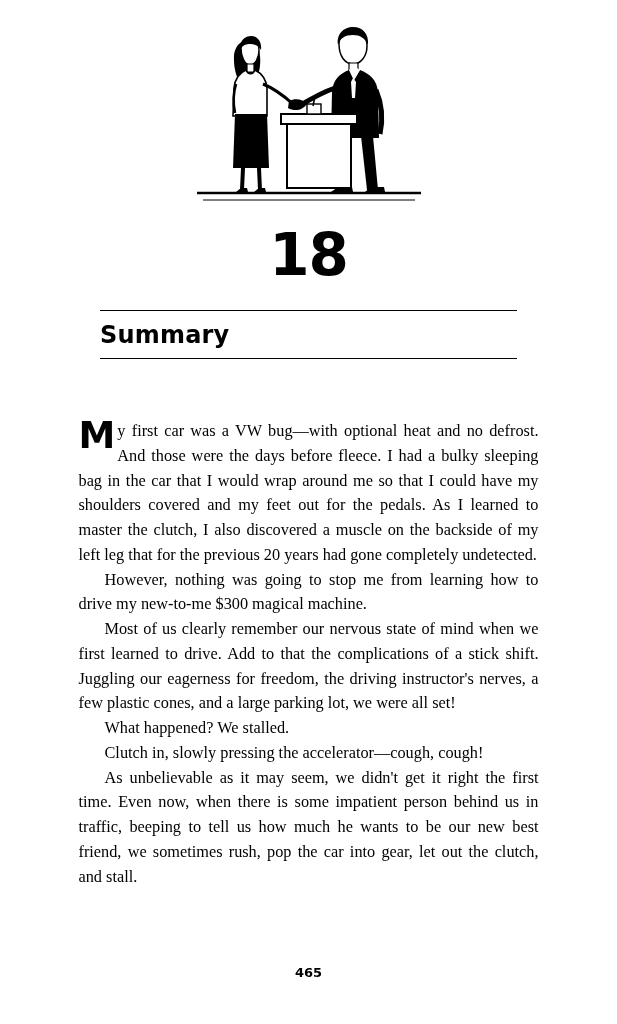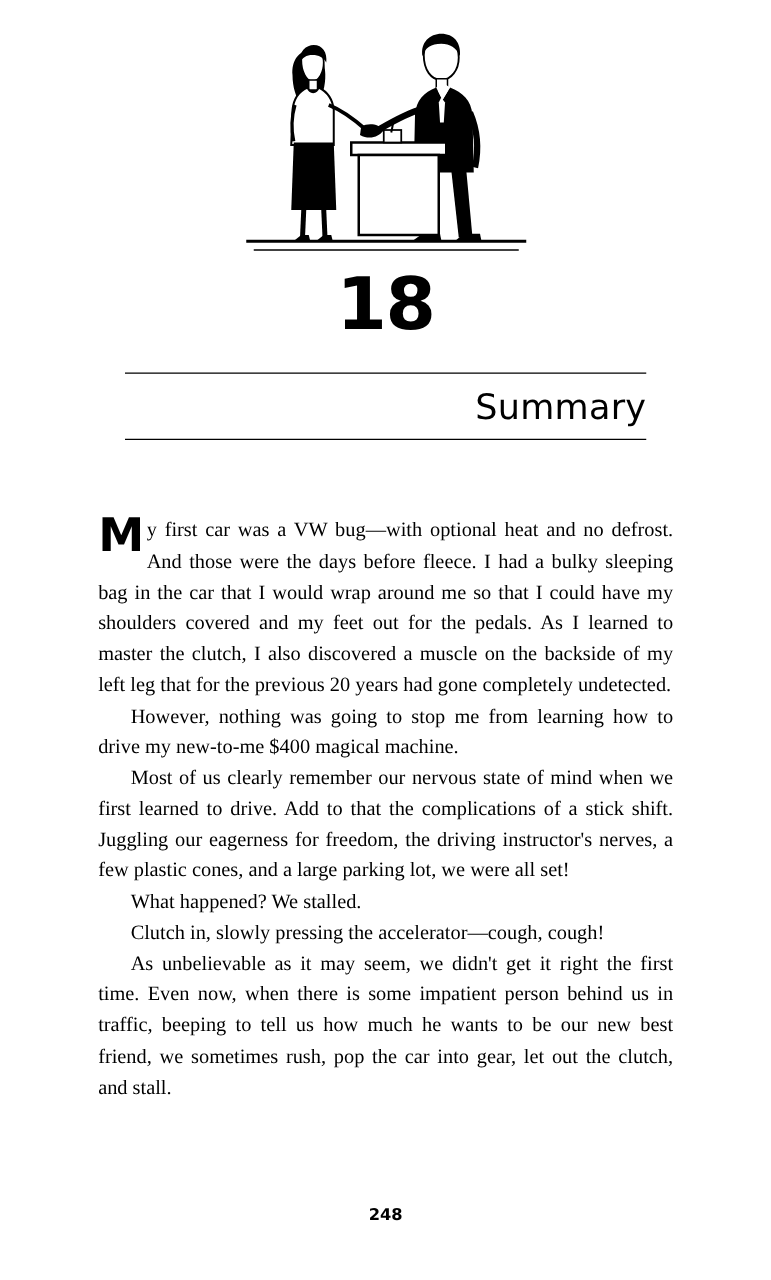--- a/index.html
+++ b/index.html
@@ -34,38 +34,38 @@
   }
 
   
   .chapter-number {
     text-align: center;
     font-family: "DejaVu Sans", sans-serif;
     font-weight: bold;
     font-size: 58px;
     letter-spacing: -1px;
     line-height: 1;
-    margin-top: 6px;
+    margin-top: 18px;
     color: #000;
   }
 
   
   .title-block {
     width: 417px;
     margin: 26px auto 0 auto;
   }
   .title-rule {
     border-top: 1.6px solid #000;
     width: 100%;
   }
   .chapter-title {
-    text-align: right;
+    text-align: left;
     font-family: "DejaVu Sans", sans-serif;
-    font-weight: normal;
-    font-size: 28px;
+    font-weight: bold;
+    font-size: 24px;
     padding: 10px 0 9px 0;
     letter-spacing: 0.2px;
   }
 
   
   .body-text {
     width: 460px;
     margin: 0 auto;
     padding-top: 60px;
     font-size: 16.3px;
@@ -171,22 +171,22 @@
   <div class="chapter-number">18</div>
 
   <div class="title-block">
     <div class="title-rule"></div>
     <div class="chapter-title">Summary</div>
     <div class="title-rule"></div>
   </div>
 
   <div class="body-text">
     <p class="first"><span class="dropcap">M</span><span>y first car was a VW bug—with optional heat and no defrost. And those were the days before fleece. I had a bulky sleeping bag in the car that I would wrap around me so that I could have my shoulders covered and my feet out for the pedals. As I learned to master the clutch, I also discovered a muscle on the backside of my left leg that for the previous 20 years had gone completely undetected.</span></p>
-    <p>However, nothing was going to stop me from learning how to drive my new-to-me $400 magical machine.</p>
+    <p>However, nothing was going to stop me from learning how to drive my new-to-me $300 magical machine.</p>
     <p>Most of us clearly remember our nervous state of mind when we first learned to drive. Add to that the complications of a stick shift. Juggling our eagerness for freedom, the driving instructor's nerves, a few plastic cones, and a large parking lot, we were all set!</p>
     <p>What happened? We stalled.</p>
     <p>Clutch in, slowly pressing the accelerator—cough, cough!</p>
     <p>As unbelievable as it may seem, we didn't get it right the first time. Even now, when there is some impatient person behind us in traffic, beeping to tell us how much he wants to be our new best friend, we sometimes rush, pop the car into gear, let out the clutch, and stall.</p>
   </div>
 
-  <div class="page-number">248</div>
+  <div class="page-number">465</div>
 
 </div>
 
 </body></html>

